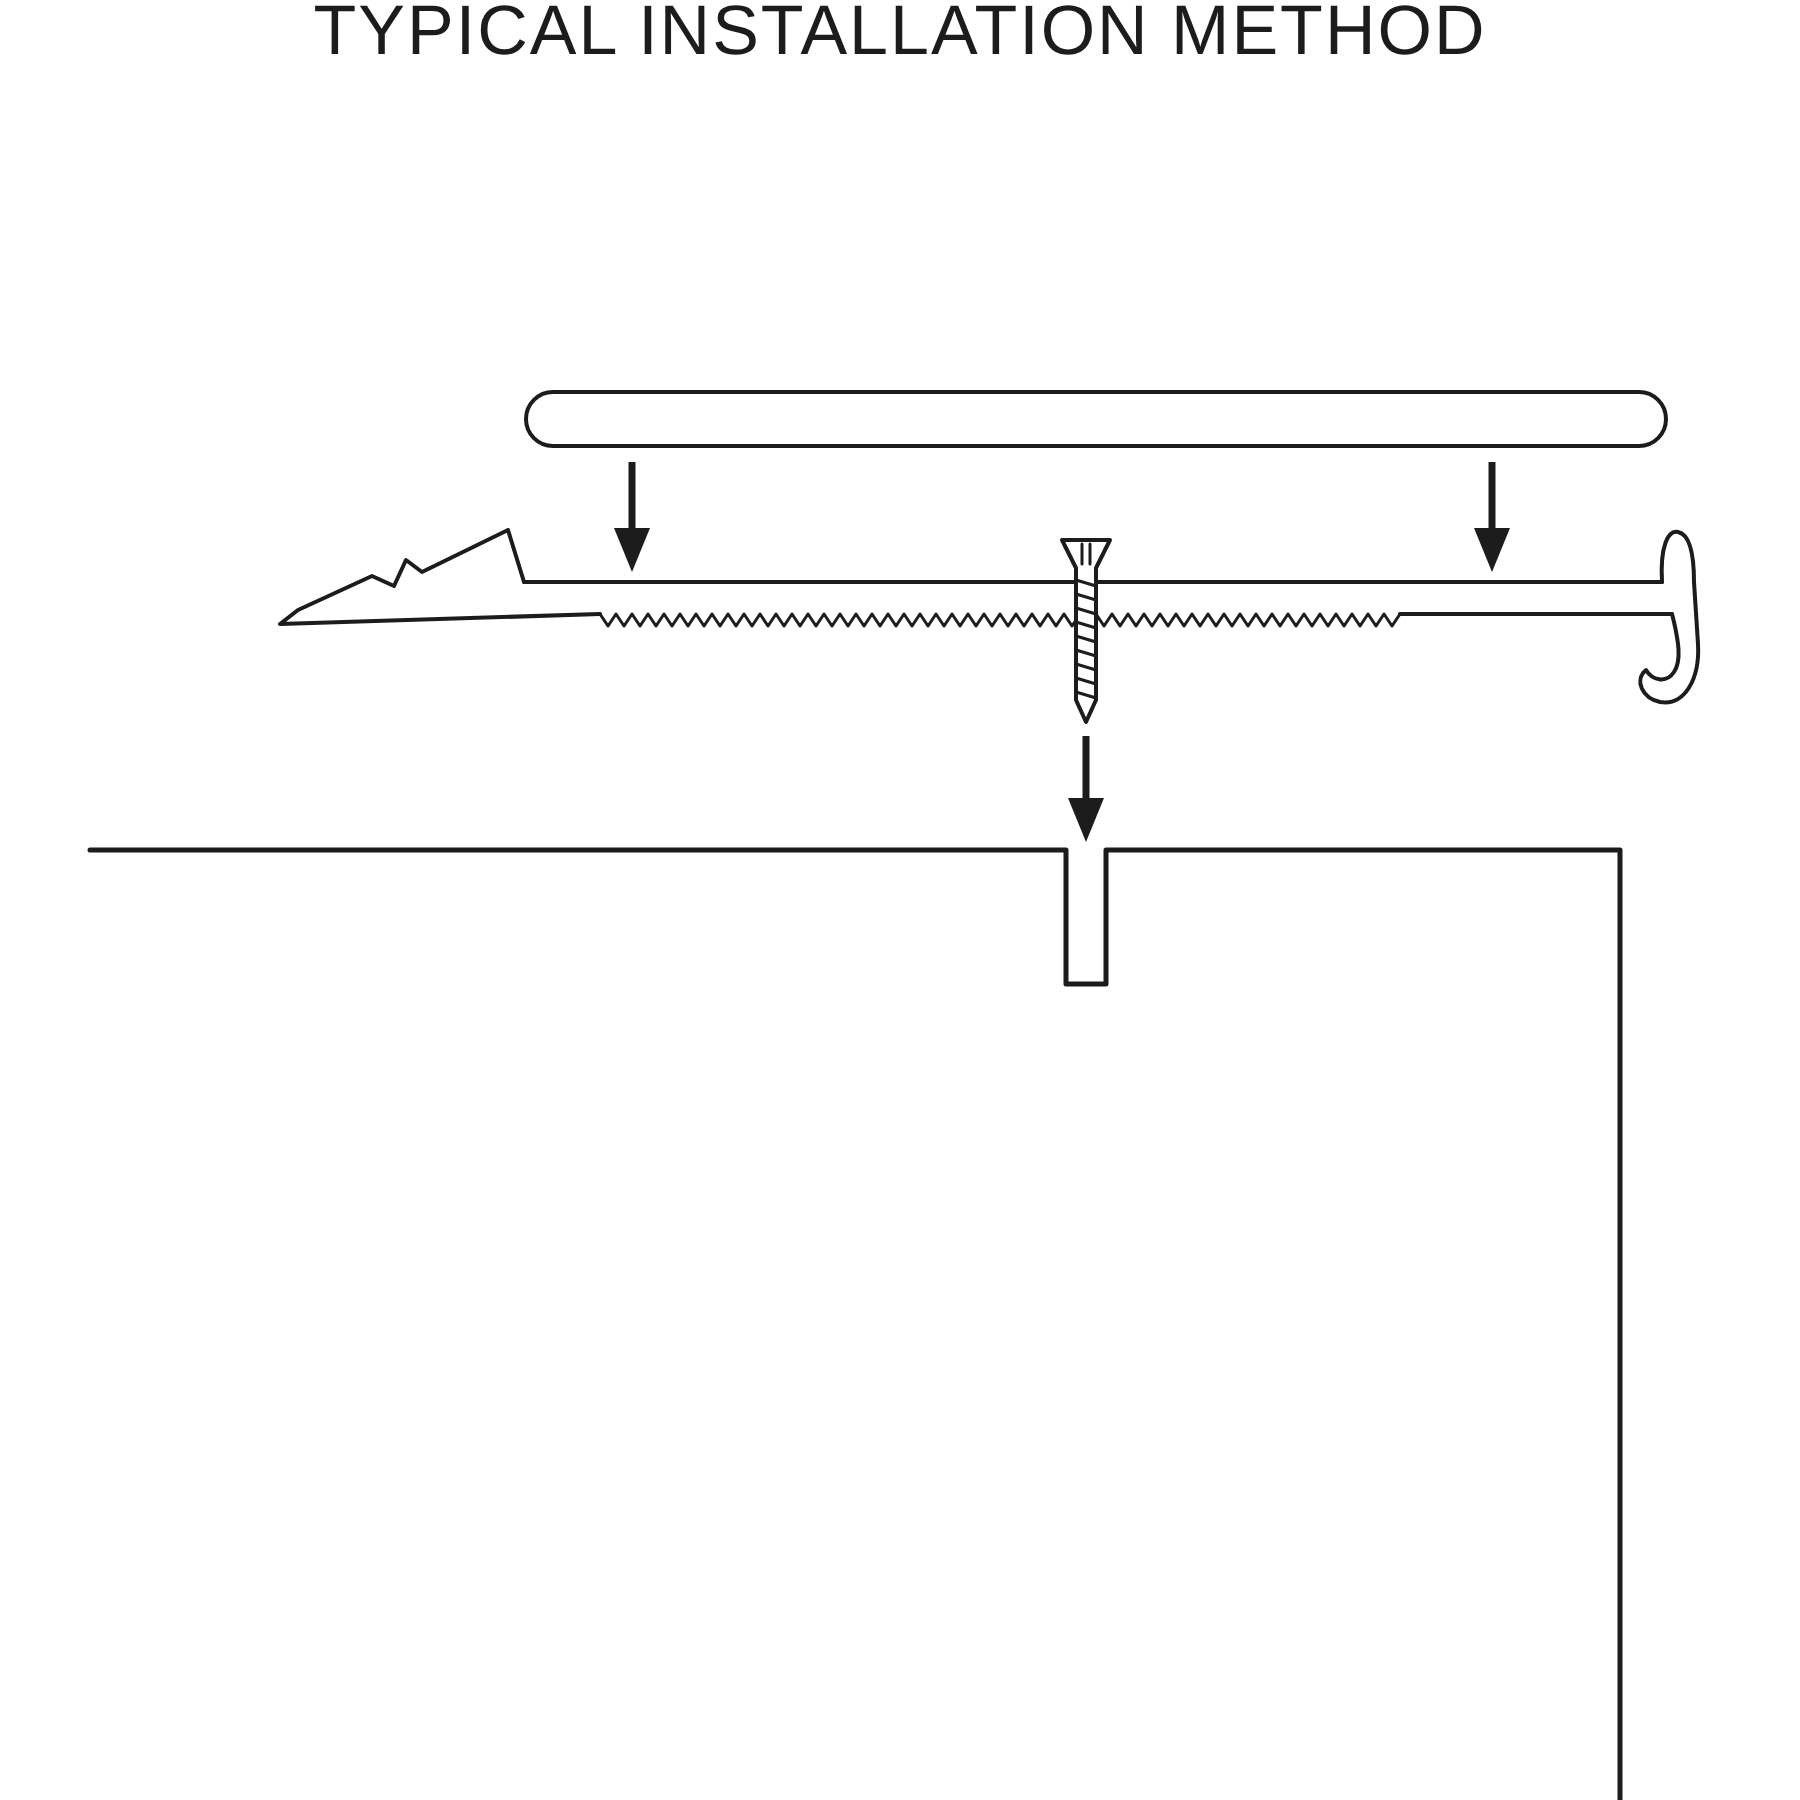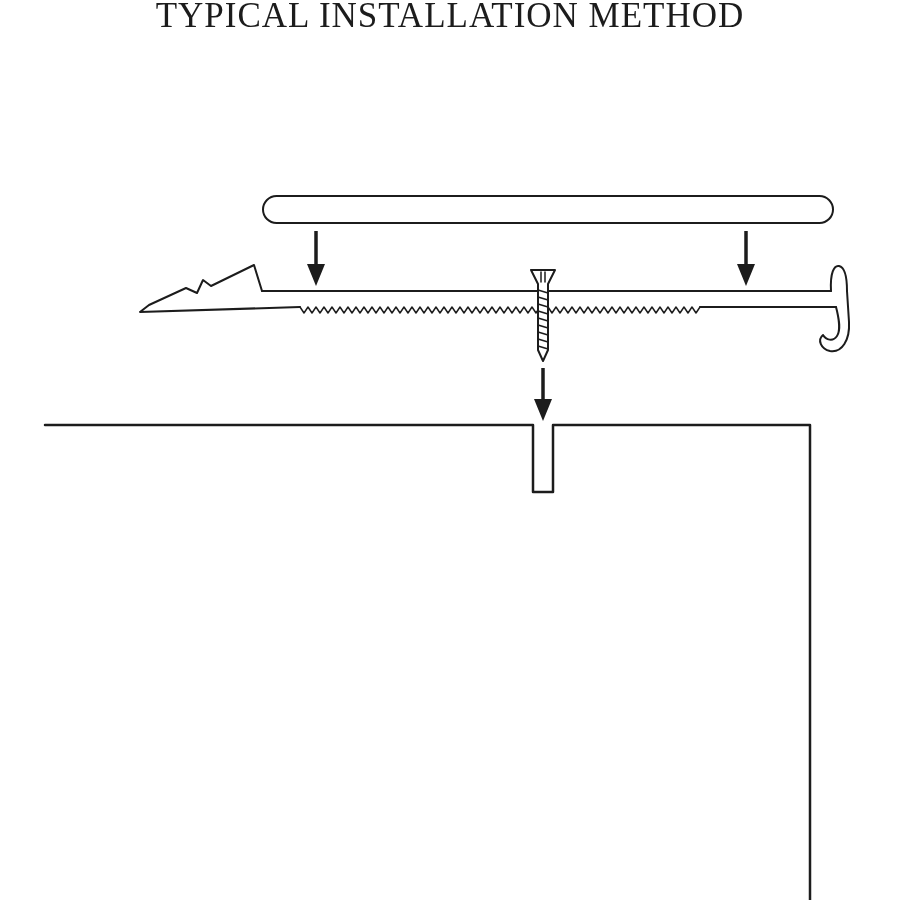--- a/index.html
+++ b/index.html
@@ -1,20 +1,20 @@
 <!DOCTYPE html>
 <html style="--line: #1c1c1c; --background: #ffffff;"><head>
 <meta charset="utf-8">
 <style>
   :root { --line:#1c1c1c; --background:#ffffff; }
   html,body { margin:0; padding:0; background:var(--background); }
   .canvas {
     position:relative; width:900px; height:900px;
     background:var(--background); overflow:hidden;
-    font-family:Liberation Serif, serif;
+    font-family:Liberation Sans, sans-serif;
   }
   .title {
     position:absolute; top:-4px; left:0; right:0;
     text-align:center; font-size:35px; font-weight:500;
     letter-spacing:1px; color:var(--line);
     white-space:nowrap;
   }
   svg.diagram { position:absolute; left:0; top:0; }
   .ln {
     fill:none; stroke:var(--line); stroke-width:2;

